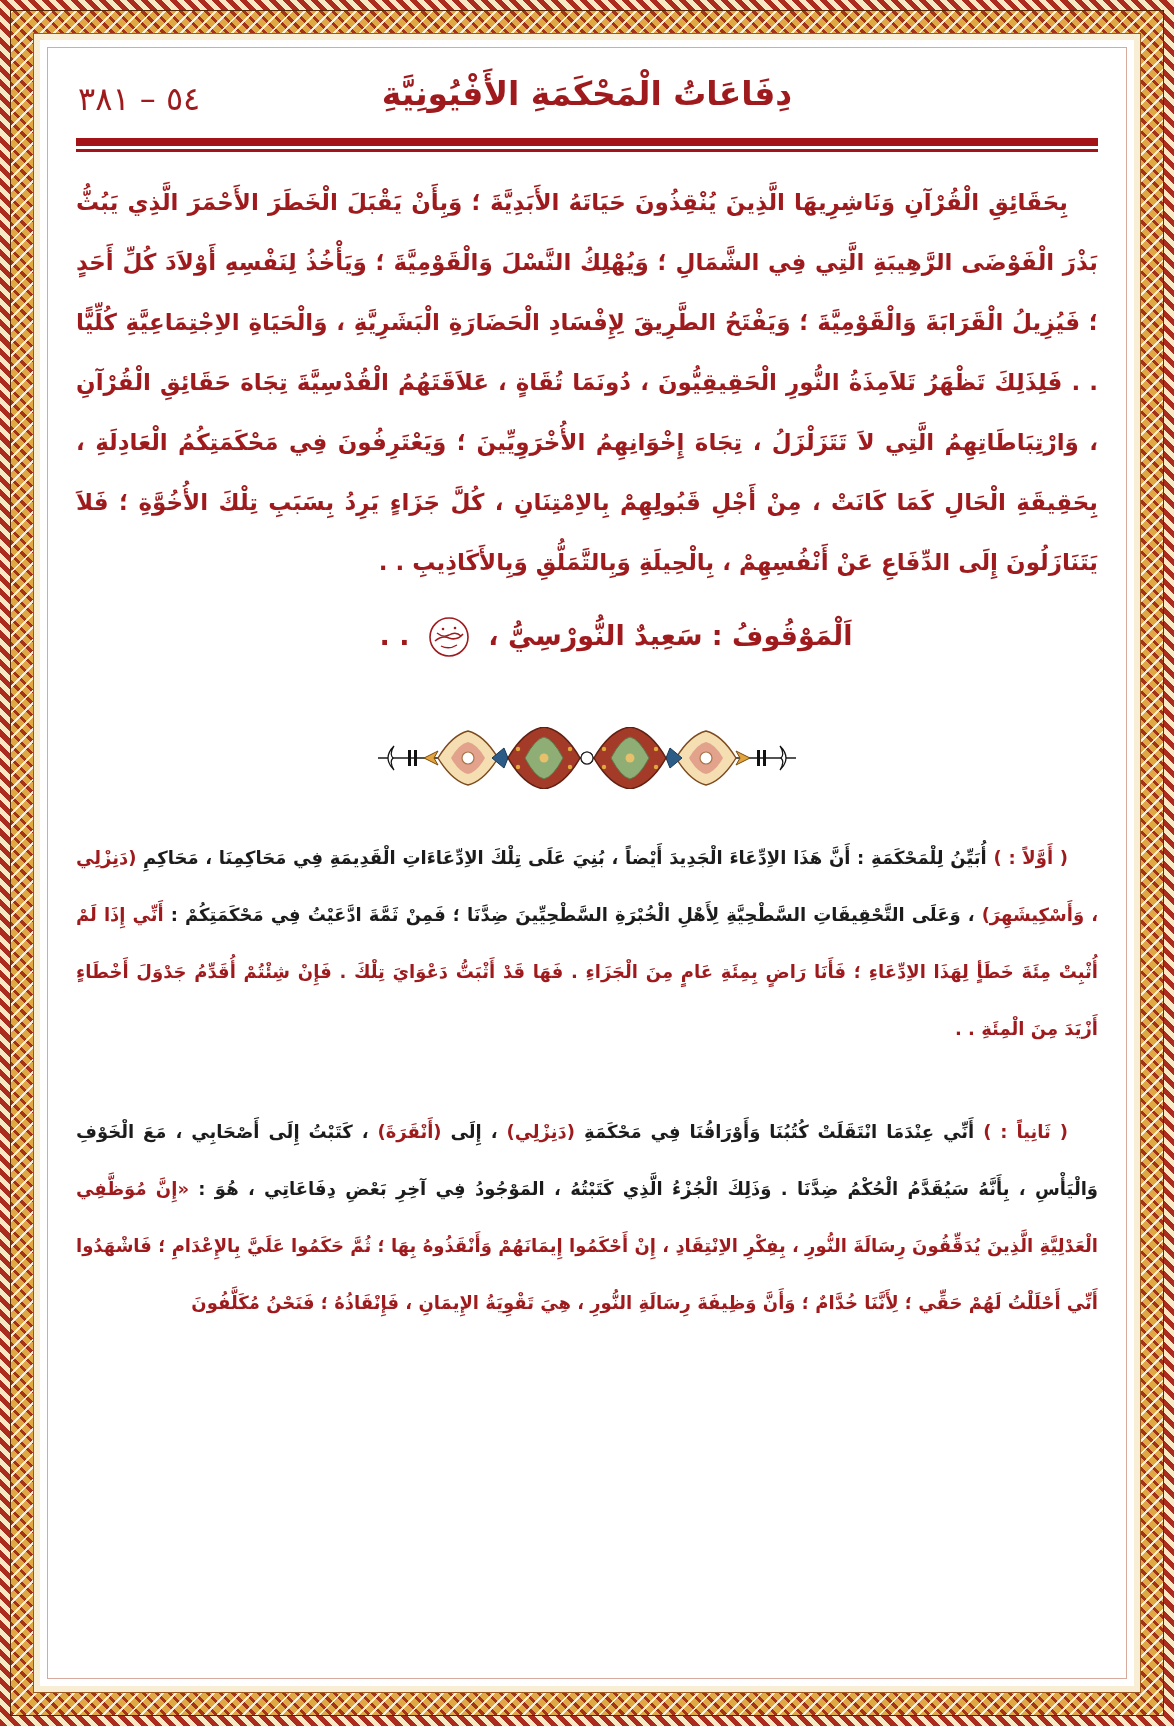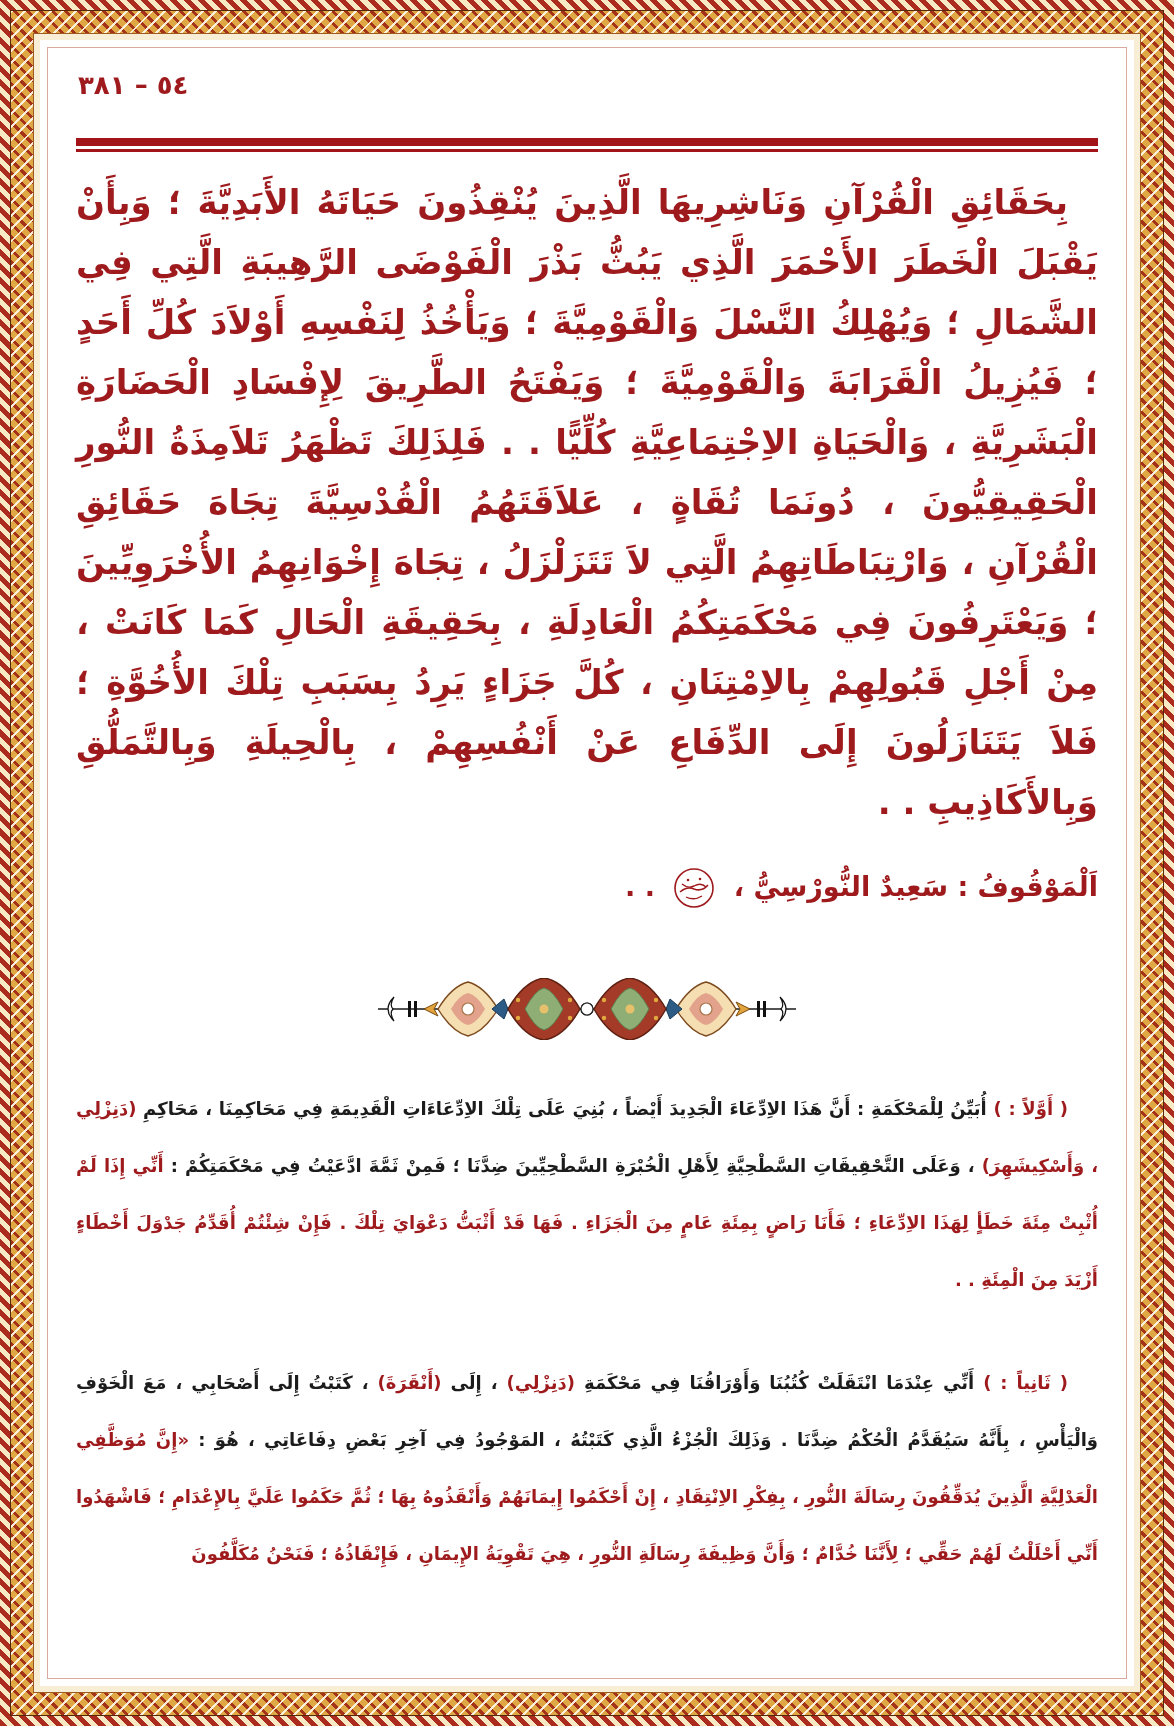--- a/index.html
+++ b/index.html
@@ -15,28 +15,28 @@
     background-image:
       repeating-linear-gradient(135deg,rgba(255,250,235,.9) 0 2px,rgba(255,250,235,0) 2px 9px),
       repeating-linear-gradient(45deg,rgba(153,30,18,.85) 0 3px,rgba(153,30,18,0) 3px 9px);}
   .frame-cream{position:absolute;inset:33px;background:#f8eed6;border:1px solid #9c5a22;}
   .frame-white{position:absolute;inset:40px;background:#ffffff;}
   .frame-innerline{position:absolute;inset:47px;border:1px solid #d8a99d;pointer-events:none;}
   
   .content{position:absolute;inset:50px;padding:0 26px;color:#1c1c1c;}
   .red{color:#9e1a1d;}
   .header{position:relative;height:66px;margin-top:12px;}
-  .page-label{position:absolute;left:2px;top:8px;font-size:26px;font-weight:bold;color:#9e1a1d;direction:rtl;}
+  .page-label{position:absolute;left:2px;top:18px;font-size:32px;font-weight:normal;color:#9e1a1d;direction:rtl;}
   .title{text-align:center;font-size:33px;font-weight:bold;color:#9e1a1d;padding-top:12px;}
   .rule-thick{height:8px;background:#a31418;margin-top:10px;}
   .rule-thin{height:3px;background:#a31418;margin-top:3px;}
-  .para1{margin-top:20px;font-size:34px;font-weight:bold;line-height:60px;
+  .para1{margin-top:20px;font-size:23px;font-weight:bold;line-height:60px;
     text-align:justify;color:#9e1a1d;text-indent:30px;}
   .signature{margin-top:6px;height:66px;font-size:27px;font-weight:bold;color:#9e1a1d;
-    text-align:right;padding-left:58px;}
+    text-align:center;padding-left:58px;}
   .seal{vertical-align:-14px;margin:0 8px;}
   .divider-wrap{text-align:center;margin-top:46px;}
   .heading{margin-top:42px;text-align:center;font-size:29px;font-weight:bold;color:#9e1a1d;}
   .para{margin-top:36px;font-size:18px;font-weight:bold;line-height:57px;
     text-align:justify;text-indent:30px;color:#1c1c1c;}
   .para2{margin-top:46px;}
 </style>
 </head>
 <body>
 
@@ -45,20 +45,21 @@
   <div class="frame-outer"></div>
   <div class="frame-braid"></div>
   <div class="frame-cream"></div>
   <div class="frame-white"></div>
   <div class="frame-innerline"></div>
 
   <div class="content">
 
     <div class="header">
       <div class="page-label">٥٤ – ٣٨١</div>
+      <div class="title">دِفَاعَاتُ الْمَحْكَمَةِ الأَفْيُونِيَّةِ</div>
     </div>
     <div class="rule-thick"></div>
     <div class="rule-thin"></div>
 
     <p class="para1">بِحَقَائِقِ الْقُرْآنِ وَنَاشِرِيهَا الَّذِينَ يُنْقِذُونَ حَيَاتَهُ الأَبَدِيَّةَ ؛ وَبِأَنْ يَقْبَلَ الْخَطَرَ الأَحْمَرَ الَّذِي يَبُثُّ بَذْرَ الْفَوْضَى الرَّهِيبَةِ الَّتِي فِي الشَّمَالِ ؛ وَيُهْلِكُ النَّسْلَ وَالْقَوْمِيَّةَ ؛ وَيَأْخُذُ لِنَفْسِهِ أَوْلاَدَ كُلِّ أَحَدٍ ؛ فَيُزِيلُ الْقَرَابَةَ وَالْقَوْمِيَّةَ ؛ وَيَفْتَحُ الطَّرِيقَ لِإِفْسَادِ الْحَضَارَةِ الْبَشَرِيَّةِ ، وَالْحَيَاةِ الاِجْتِمَاعِيَّةِ كُلِّيًّا . . فَلِذَلِكَ تَظْهَرُ تَلاَمِذَةُ النُّورِ الْحَقِيقِيُّونَ ، دُونَمَا تُقَاةٍ ، عَلاَقَتَهُمُ الْقُدْسِيَّةَ تِجَاهَ حَقَائِقِ الْقُرْآنِ ، وَارْتِبَاطَاتِهِمُ الَّتِي لاَ تَتَزَلْزَلُ ، تِجَاهَ إِخْوَانِهِمُ الأُخْرَوِيِّينَ ؛ وَيَعْتَرِفُونَ فِي مَحْكَمَتِكُمُ الْعَادِلَةِ ، بِحَقِيقَةِ الْحَالِ كَمَا كَانَتْ ، مِنْ أَجْلِ قَبُولِهِمْ بِالاِمْتِنَانِ ، كُلَّ جَزَاءٍ يَرِدُ بِسَبَبِ تِلْكَ الأُخُوَّةِ ؛ فَلاَ يَتَنَازَلُونَ إِلَى الدِّفَاعِ عَنْ أَنْفُسِهِمْ ، بِالْحِيلَةِ وَبِالتَّمَلُّقِ وَبِالأَكَاذِيبِ . .</p>
 
     <div class="signature">
       <span>اَلْمَوْقُوفُ : سَعِيدٌ النُّورْسِيُّ ،</span>
       <svg class="seal" width="44" height="44" viewBox="0 0 44 44">
         <circle cx="22" cy="22" r="19" fill="none" stroke="#9e1a1d" stroke-width="1.6"></circle>

